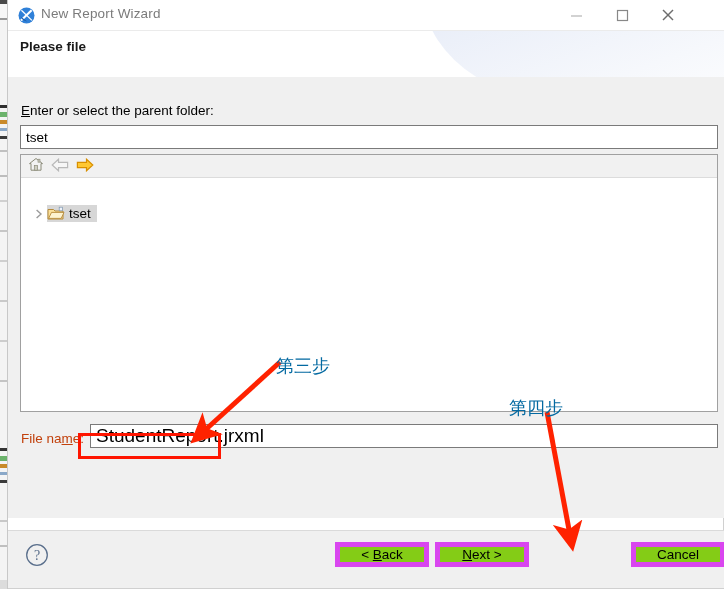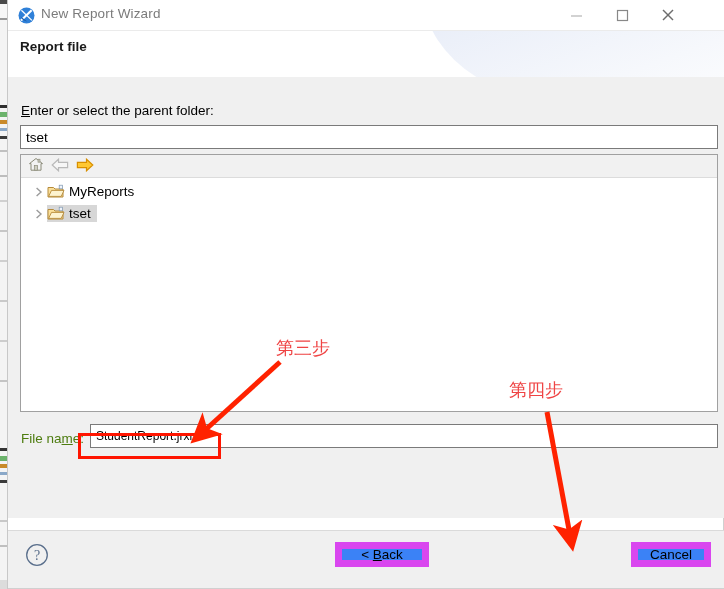--- a/index.html
+++ b/index.html
@@ -178,30 +178,30 @@
     display: flex; align-items: center;
     background: #d7d7d7;
     padding-right: 4px;
   }
 
   
   .lbl-filename {
     position: absolute;
     left: 13px; top: 354px;
     font-size: 13.5px;
-    color: #4d7c0f;
+    color: #c2410c;
   }
   .filename-input {
     position: absolute;
     left: 82px; top: 347px;
     width: 628px; height: 24px;
     background: #ffffff;
     border: 1px solid #7a7a7a;
     font-family: "Liberation Sans", sans-serif;
-    font-size: 12px;
+    font-size: 19px;
     color: #000;
     padding: 0 5px;
     line-height: 22px;
   }
 
   
   .footer {
     position: absolute;
     left: 0; top: 530px;
     width: 716px; height: 58px;
@@ -210,41 +210,42 @@
   }
   .help-btn {
     position: absolute;
     left: 17px; top: 12px;
     width: 24px; height: 24px;
   }
   .btn {
     position: absolute;
     top: 11px;
     height: 25px;
-    background: #3b82f6;
-    border: 7px solid #d946ef;
+    background: #84cc16;
+    border: 5px solid #d946ef;
     font-family: "Liberation Sans", sans-serif;
     font-size: 13.5px;
     color: #000;
     display: flex; align-items: center; justify-content: center;
   }
   .btn u { text-decoration: underline; }
   .btn-back   { left: 327px; width: 94px; }
   .btn-next   { left: 427px; width: 94px; }
   .btn-finish { left: 525px; width: 94px; border: 2px solid #0a7bd4; background: #e1e1e1; }
-  .btn-cancel { left: 623px; width: 80px; text-align: center; }
+  .btn-cancel { left: 623px; width: 94px; text-align: center; }
 
   
   .annot {
     position: absolute;
-    color: #ef4444;
+    color: #0369a1;
     font-size: 18px;
     font-family: "DejaVu Sans", sans-serif;
     white-space: nowrap;
     pointer-events: none;
+    margin-top: 18px;
   }
   .annot-3 { left: 276px; top: 336px; }
   .annot-4 { left: 509px; top: 378px; }
 
   .annot-svg {
     position: absolute;
     left: 0; top: 0;
     width: 724px; height: 589px;
     pointer-events: none;
   }
@@ -331,21 +332,21 @@
           <svg width="14" height="14" viewBox="0 0 14 14">
             <line x1="2" y1="2" x2="12" y2="12" stroke="#6d6d6d" stroke-width="1.4"></line>
             <line x1="12" y1="2" x2="2" y2="12" stroke="#6d6d6d" stroke-width="1.4"></line>
           </svg>
         </span>
       </div>
     </div>
 
     <div class="header">
       <div class="header-swoosh"></div>
-      <div class="header-title">Report file</div>
+      <div class="header-title">Please file</div>
     </div>
 
     <div class="body-area">
 
       <div class="lbl-parent"><u>E</u><span>nter or select the parent folder:</span></div>
 
       <input class="folder-input" type="text" value="tset" style="">
 
       <div class="tree-panel">
         <div class="tree-toolbar">
@@ -369,35 +370,20 @@
             <span>
               <svg width="18" height="14" viewBox="0 0 18 14">
                 <path d="M10.5 1.2 L16.8 7 L10.5 12.8 L10.5 9.6 L1.4 9.6 L1.4 4.4 L10.5 4.4 Z" fill="#ffc832" stroke="#d88f00" stroke-width="1.2"></path>
               </svg>
             </span>
           </div>
         </div>
 
         <div class="tree-body">
 
-          <div class="tree-row" style="top:3px;">
-            <span class="twisty">
-              <svg width="8" height="10" viewBox="0 0 8 10">
-                <path d="M1.6 1 L6 5 L1.6 9" fill="none" stroke="#9b9b9b" stroke-width="1.4"></path>
-              </svg>
-            </span>
-            <span class="ficon">
-              <svg width="18" height="15" viewBox="0 0 18 15">
-                <path d="M1 3.5 L1 13 L16 13 L16 5 L8 5 L6.5 3.5 Z" fill="#fbe09a" stroke="#b58a3a" stroke-width="1"></path>
-                <path d="M1.6 12.4 L4.5 6.4 L17 6.4 L14.2 12.4 Z" fill="#fdf3d0" stroke="#b58a3a" stroke-width=".9"></path>
-                <rect x="12.2" y="1.2" width="3.4" height="3.6" fill="#eef3fb" stroke="#7d94ad" stroke-width=".7"></rect>
-              </svg>
-            </span>
-            <span class="tlabel">MyReports</span>
-          </div>
 
           <div class="tree-row" style="top:25px;">
             <span class="twisty">
               <svg width="8" height="10" viewBox="0 0 8 10">
                 <path d="M1.6 1 L6 5 L1.6 9" fill="none" stroke="#9b9b9b" stroke-width="1.4"></path>
               </svg>
             </span>
             <span class="tree-sel-bg">
               <span class="ficon">
                 <svg width="18" height="15" viewBox="0 0 18 15">
@@ -425,20 +411,23 @@
           <svg width="24" height="24" viewBox="0 0 24 24">
             <circle cx="12" cy="12" r="10.3" fill="none" stroke="#5a6f8c" stroke-width="1.3"></circle>
             <text x="12" y="17" text-anchor="middle" font-family="Liberation Serif, serif" font-size="14" fill="#5a6f8c">?</text>
           </svg>
         </span>
       </div>
 
       <div class="btn btn-back">
         <span>&lt;&nbsp;<u>B</u>ack</span>
       </div>
+      <div class="btn btn-next">
+        <span><u>N</u>ext&nbsp;&gt;</span>
+      </div>
       <div class="btn btn-cancel">
         <span>Cancel</span>
       </div>
     </div>
 
   </div>
 
   <div class="redbox"></div>
 
   <svg class="annot-svg">

